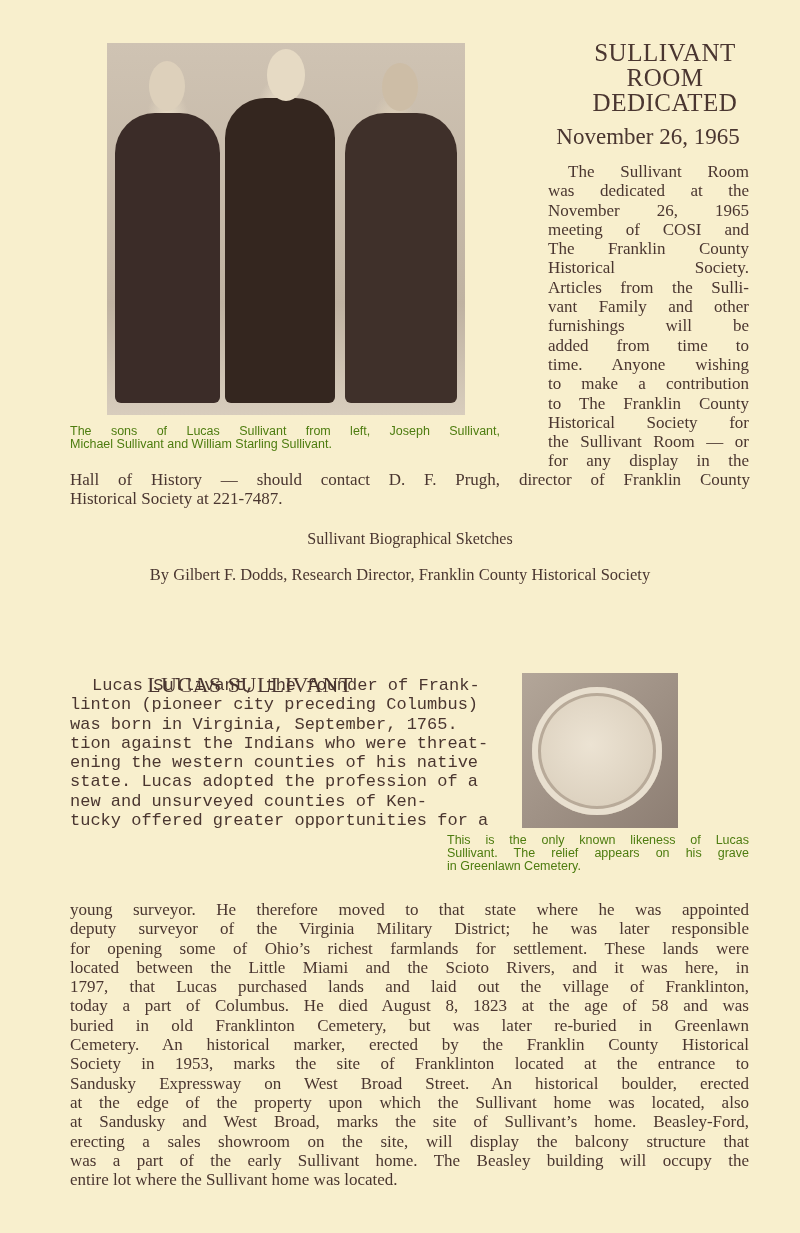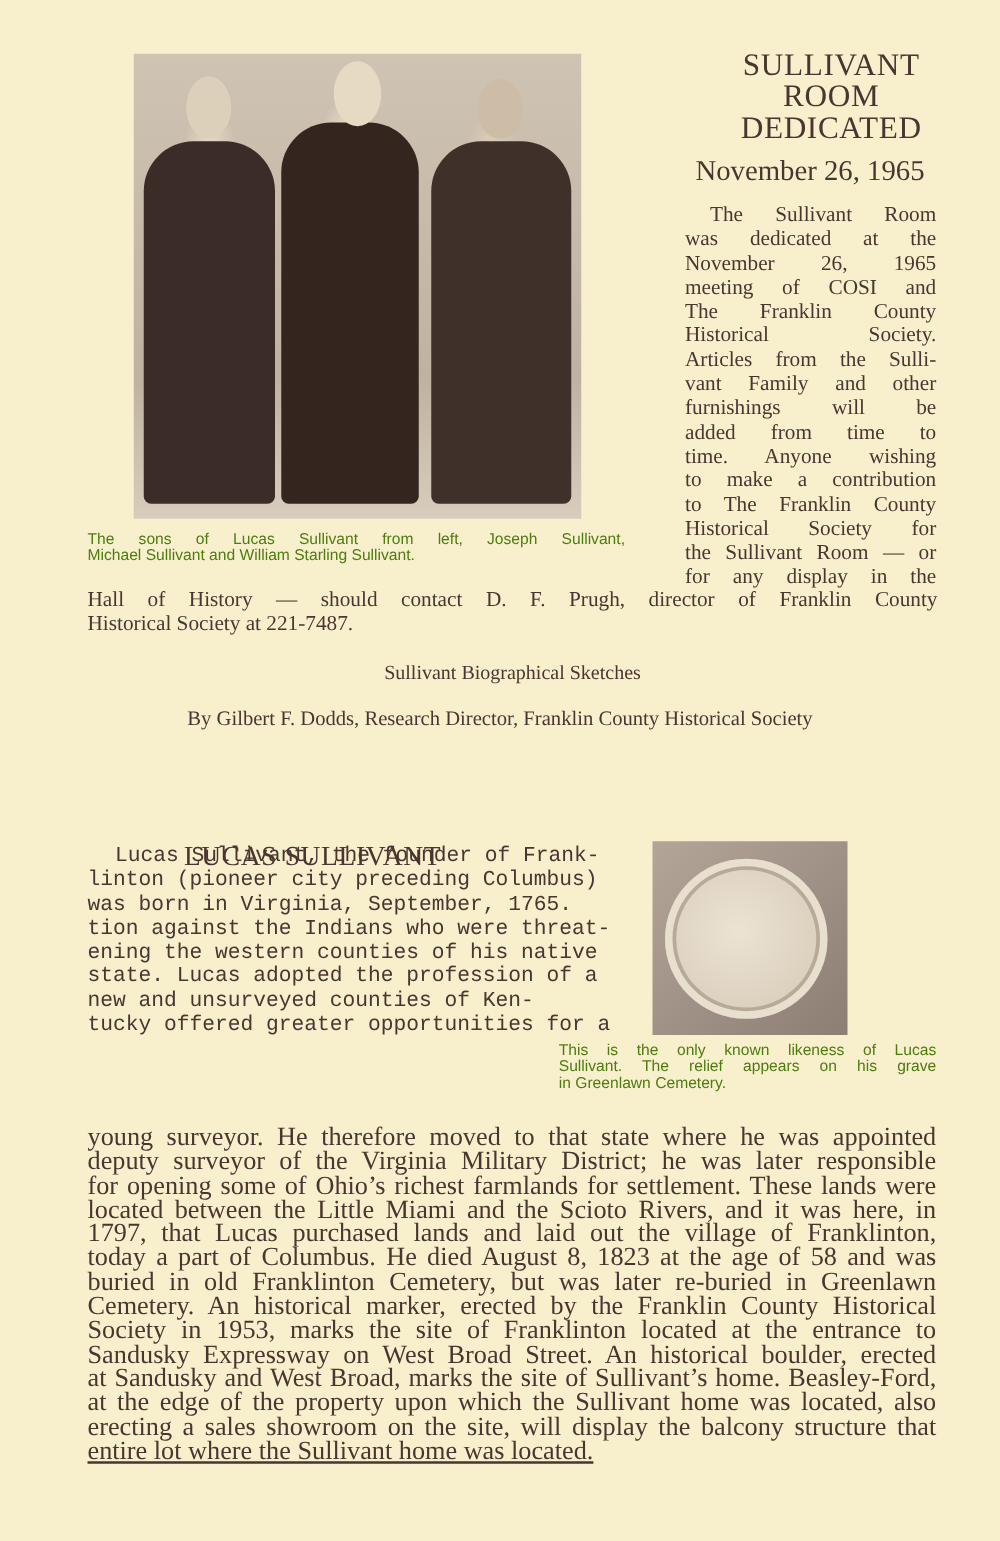--- a/index.html
+++ b/index.html
@@ -68,24 +68,24 @@
     }
     .p-lucas {
       left: 70px; top: 676px; width: 354px; font-size: 17px; line-height: 19.3px; font-family: Liberation Mono, monospace;
     }
     .p-lucas .ln { display: block; white-space: nowrap; text-align: justify; text-align-last: justify; }
     .p-lucas .ln.indent { padding-left: 22px; }
     .cap-relief { left: 447px; top: 834px; width: 302px; }
     .cap-relief .ln { display: block; white-space: nowrap; text-align: justify; text-align-last: justify; }
     .cap-relief .ln.last { text-align-last: left; }
     .p-full {
-      left: 70px; top: 900px; width: 679px; font-size: 21px; line-height: 19.3px;
+      left: 70px; top: 900px; width: 679px; font-size: 17px; line-height: 19.3px;
     }
     .p-full .ln { display: block; white-space: nowrap; text-align: justify; text-align-last: justify; }
-    .p-full .ln.last { text-align-last: left; text-decoration: underline; }
+    .p-full .ln.last { text-align-last: left; }
   </style>
 </head>
 <body>
 
 <div class="abs photo-sons">
   <div class="figure" style="left:8px;top:70px;width:105px;height:290px;background:#3b2c28;"></div>
   <div class="figure" style="left:118px;top:55px;width:110px;height:305px;background:#34261f;"></div>
   <div class="figure" style="left:238px;top:70px;width:112px;height:290px;background:#3f302a;"></div>
   <div class="abs" style="left:42px;top:18px;width:36px;height:50px;border-radius:50%;background:#ddd0bb;"></div>
   <div class="abs" style="left:160px;top:6px;width:38px;height:52px;border-radius:50%;background:#e6dac4;"></div>
@@ -158,17 +158,18 @@
   <span class="ln">young surveyor. He therefore moved to that state where he was appointed</span>
   <span class="ln">deputy surveyor of the Virginia Military District; he was later responsible</span>
   <span class="ln">for opening some of Ohio’s richest farmlands for settlement. These lands were</span>
   <span class="ln">located between the Little Miami and the Scioto Rivers, and it was here, in</span>
   <span class="ln">1797, that Lucas purchased lands and laid out the village of Franklinton,</span>
   <span class="ln">today a part of Columbus. He died August 8, 1823 at the age of 58 and was</span>
   <span class="ln">buried in old Franklinton Cemetery, but was later re-buried in Greenlawn</span>
   <span class="ln">Cemetery. An historical marker, erected by the Franklin County Historical</span>
   <span class="ln">Society in 1953, marks the site of Franklinton located at the entrance to</span>
   <span class="ln">Sandusky Expressway on West Broad Street. An historical boulder, erected</span>
+  <span class="ln">at the edge of the property upon which the Sullivant home was located, also</span>
   <span class="ln">at Sandusky and West Broad, marks the site of Sullivant’s home. Beasley-Ford,</span>
-  <span class="ln">at the edge of the property upon which the Sullivant home was located, also</span>
   <span class="ln">erecting a sales showroom on the site, will display the balcony structure that</span>
+  <span class="ln">was a part of the early Sullivant home. The Beasley building will occupy the</span>
   <span class="ln last">entire lot where the Sullivant home was located.</span>
 </div>
 
 </body></html>

